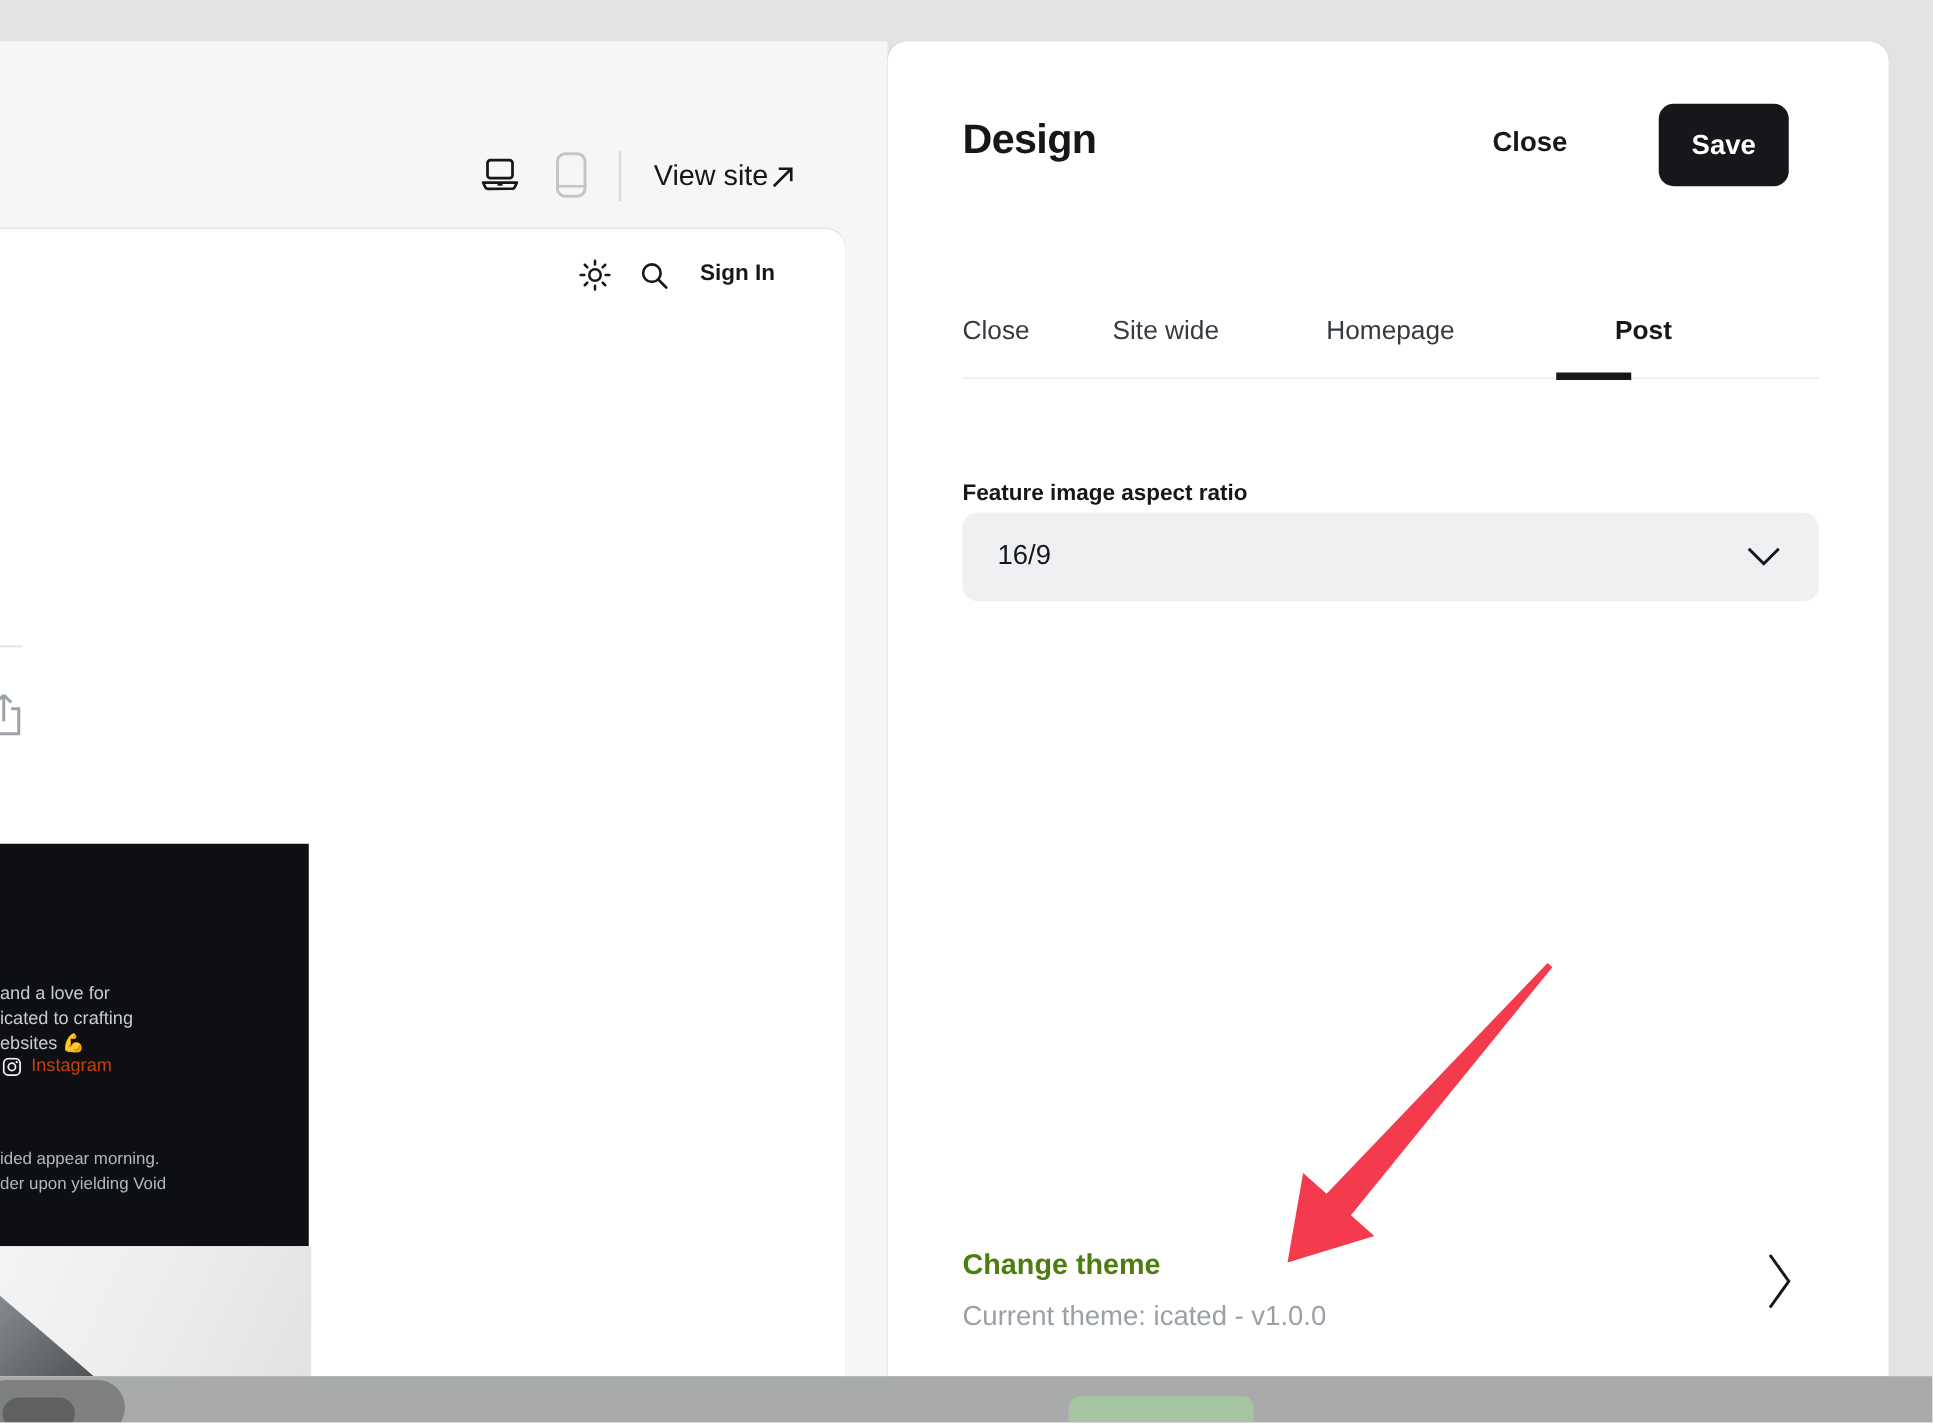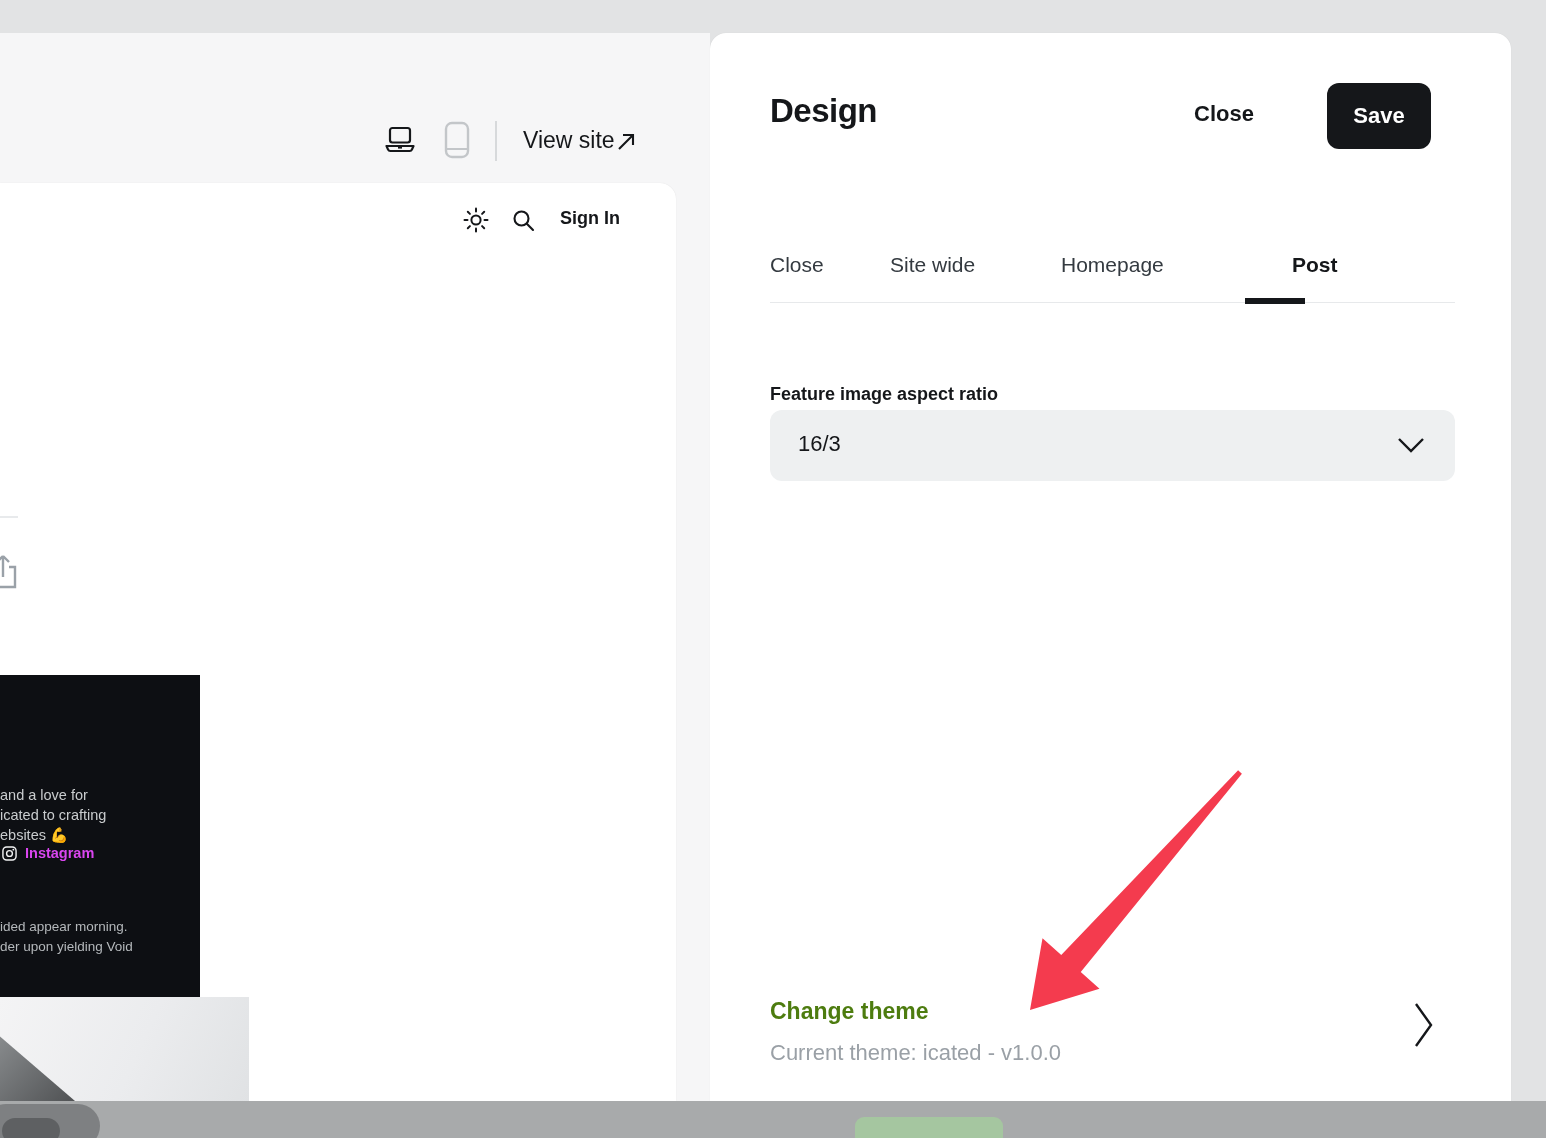--- a/index.html
+++ b/index.html
@@ -19,25 +19,25 @@
 
   
   .preview-card{position:absolute;left:0;top:183px;width:676px;height:918px;background:#ffffff;border-radius:0 16px 0 0;box-shadow:0 0 1px rgba(0,0,0,.12);}
   .sun-icon{position:absolute;left:462px;top:206px;width:28px;height:28px;cursor:pointer;}
   .search-icon{position:absolute;left:511px;top:208px;width:26px;height:26px;cursor:pointer;}
   .signin{position:absolute;left:560px;top:208px;font-size:18px;font-weight:700;color:#15171a;cursor:pointer;}
   .stub-line{position:absolute;left:0;top:516px;width:18px;height:2px;background:#e8eaec;}
   .share-icon{position:absolute;left:-13px;top:553px;width:32px;height:38px;cursor:pointer;}
 
   
-  .promo-card{position:absolute;left:0;top:675px;width:200px;height:322px;background:#0d0f13;color:#c9ccce;overflow:hidden;}
+  .promo-card{position:absolute;left:0;top:675px;width:247px;height:322px;background:#0d0f13;color:#c9ccce;overflow:hidden;}
   .promo-lines{position:absolute;left:0;top:110px;font-size:14.5px;line-height:20px;white-space:pre;}
   .instagram-row{position:absolute;left:0;top:170px;display:flex;align-items:center;gap:8px;cursor:pointer;}
   .instagram-row .ig{width:15px;height:15px;margin-left:2px;}
-  .instagram-label{font-size:14.5px;font-weight:700;color:#d946ef;}
+  .instagram-label{font-size:14.5px;font-weight:400;color:#c2410c;}
   .quote-lines{position:absolute;left:0;top:242px;font-size:13.5px;line-height:19.5px;color:#b4b8bb;white-space:pre;}
 
   
   .photo-block{position:absolute;left:0;top:997px;width:249px;height:104px;background:linear-gradient(115deg,#f4f4f5 0%,#ebecee 55%,#e0e2e4 100%);overflow:hidden;}
   .photo-rock{position:absolute;left:0;bottom:0;width:75px;height:70px;background:linear-gradient(135deg,#8a8d8f,#505254);clip-path:polygon(0 8%,100% 100%,0 100%);}
 
   
   .design-panel{position:absolute;left:710px;top:33px;width:801px;height:1068px;background:#ffffff;border-radius:16px 16px 0 0;box-shadow:0 0 1px rgba(0,0,0,.10);}
   .panel-title{position:absolute;left:770px;top:92px;font-size:33px;font-weight:700;letter-spacing:-.5px;color:#15171a;}
   .close-button{position:absolute;left:1194px;top:101px;font-size:22px;font-weight:600;color:#15171a;background:none;border:none;cursor:pointer;padding:0;}
@@ -153,21 +153,21 @@
 
   <button class="tab tab-brand">Close</button>
   <button class="tab tab-sitewide">Site wide</button>
   <button class="tab tab-homepage">Homepage</button>
   <button class="tab tab-post active">Post</button>
   <div class="tabs-border"></div>
   <div class="tab-underline"></div>
 
   <div class="aspect-label">Feature image aspect ratio</div>
   <div class="dropdown">
-    <span class="dropdown-value">16/3</span>
+    <span class="dropdown-value">16/9</span>
     <svg class="dropdown-chevron" viewBox="0 0 28 17">
       <path d="M2 2 L14 14 L26 2" fill="none" stroke="#15171a" stroke-width="2.4"></path>
     </svg>
   </div>
 
   <div class="theme-title">Change theme</div>
   <div class="theme-sub">Current theme: icated - v1.0.0</div>
   <svg class="theme-chevron" viewBox="0 0 22 48">
     <path d="M3 3 L18 24 L3 45" fill="none" stroke="#15171a" stroke-width="2.4"></path>
   </svg>

